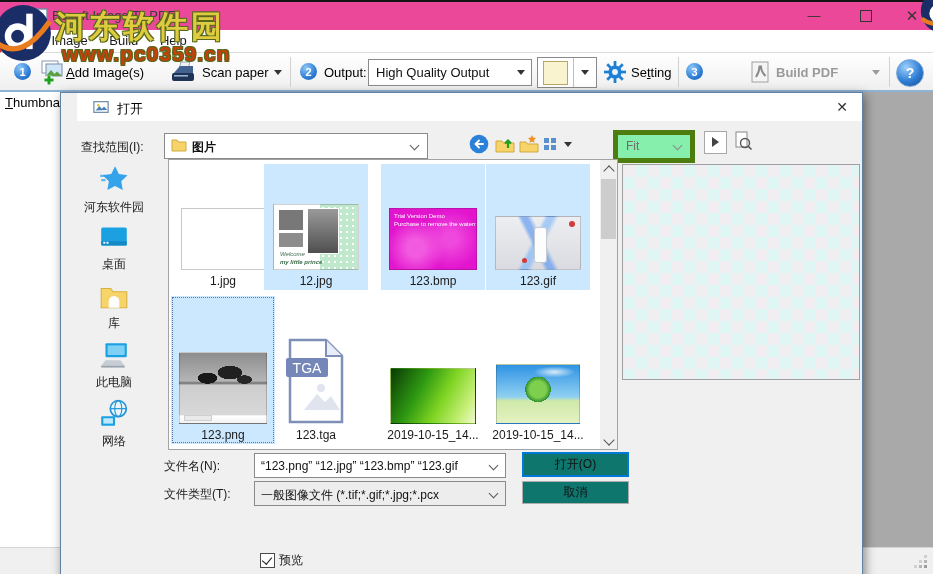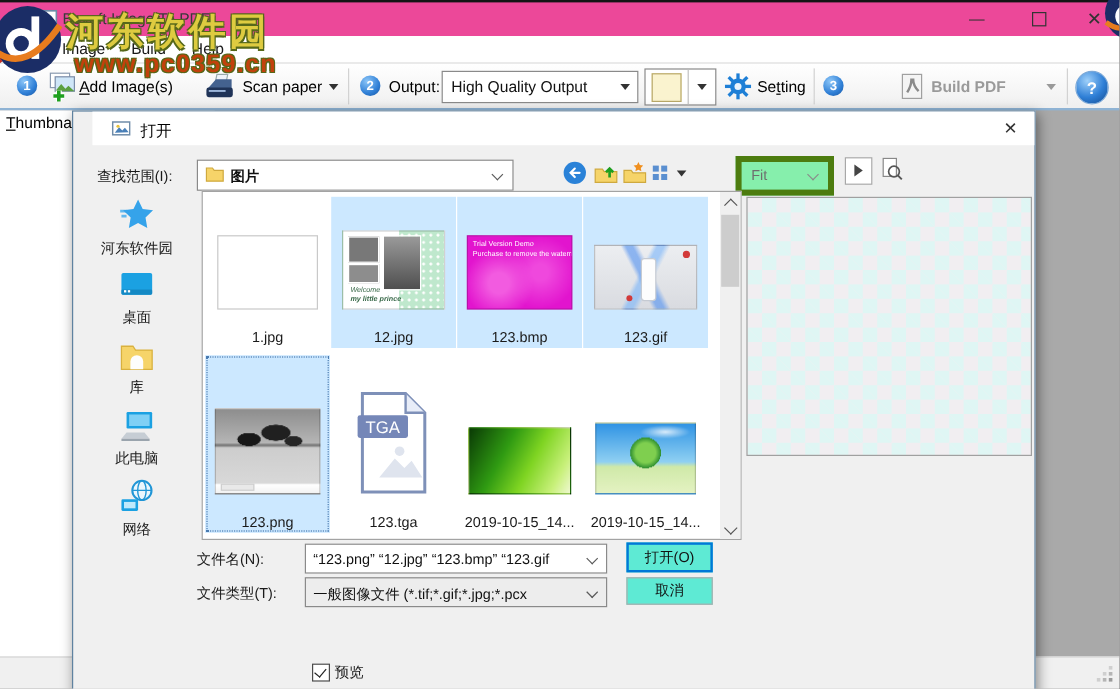--- a/index.html
+++ b/index.html
@@ -65,24 +65,24 @@
   #play-btn i{position:absolute;left:7px;top:5px;width:0;height:0;border-top:5px solid transparent;border-bottom:5px solid transparent;border-left:7px solid #444;}
   #mag-btn{position:absolute;left:672px;top:38px;width:20px;height:20px;}
 
   #dlg-sidebar{position:absolute;left:0;top:70px;width:106px;}
   .side-item{height:59px;text-align:center;}
   .side-item .lbl{display:block;font-size:12px;color:#1a1a1a;margin-top:1px;}
 
   #filelist{position:absolute;left:107px;top:66px;width:448px;height:289px;background:#fff;border:1px solid #a3a3a3;}
   .cell{position:absolute;width:104px;display:flex;flex-direction:column;align-items:center;justify-content:flex-end;padding-bottom:2px;box-sizing:border-box;}
   .r1{top:4px;height:126px;} .r2{top:136px;height:148px;}
-  .c1{left:2px;} .c2{left:107px;} .c3{left:212px;} .c4{left:317px;}
+  .c1{left:2px;} .c2{left:95px;} .c3{left:212px;} .c4{left:317px;}
   .cell.sel{background:#cce8ff;}
   .cell.focus{outline:1px dotted #4a7ab0;outline-offset:-2px;}
-  .fname{font-size:12px;color:#1a1a1a;margin-top:16px;white-space:nowrap;}
+  .fname{font-size:12px;color:#1a1a1a;margin-top:4px;white-space:nowrap;}
   .th{position:relative;border:1px solid rgba(0,0,0,.18);overflow:hidden;box-sizing:border-box;}
   .th-blank{width:84px;height:62px;background:#fff;border-color:#c9c9c9;}
   .th-collage{width:86px;height:66px;background:linear-gradient(90deg,#fff 0 55%,#bfe8cd 55% 100%);}
   .th-collage .dots{position:absolute;right:0;top:0;width:45%;height:100%;
      background-image:radial-gradient(circle,#ffffff 1px,transparent 1.4px);background-size:6px 6px;}
   .c-p1{position:absolute;left:4px;top:4px;width:24px;height:20px;background:#787878;border:1px solid #fff;}
   .c-p2{position:absolute;left:33px;top:3px;width:30px;height:44px;background:linear-gradient(#9a9a9a,#4f4f4f);border:1px solid #fff;}
   .c-p3{position:absolute;left:4px;top:27px;width:24px;height:14px;background:#8d8d8d;border:1px solid #fff;}
   .c-cap{position:absolute;left:6px;font-size:6px;font-style:italic;color:#3a6a4a;white-space:nowrap;}
   .c-cap1{bottom:12px;} .c-cap2{bottom:4px;font-weight:bold;}
@@ -121,21 +121,21 @@
      background-image:linear-gradient(45deg,#dff6f4 25%,transparent 25%,transparent 75%,#dff6f4 75%),
                       linear-gradient(45deg,#dff6f4 25%,transparent 25%,transparent 75%,#dff6f4 75%);
      background-size:24px 24px;background-position:0 0,12px 12px;}
 
   #filename-combo{left:193px;top:360px;width:250px;height:23px;}
   #filename-combo .val{position:absolute;left:6px;top:5px;white-space:nowrap;}
   #filename-combo .chev{right:8px;top:8px;}
   #filetype-combo{left:193px;top:388px;width:250px;height:23px;background:#ededed;}
   #filetype-combo .val{position:absolute;left:6px;top:5px;white-space:nowrap;}
   #filetype-combo .chev{right:8px;top:8px;}
-  .dlg-btn{position:absolute;left:461px;width:72px;font-size:12px;color:#111;background:#5eead4;
+  .dlg-btn{position:absolute;left:461px;width:107px;font-size:12px;color:#111;background:#0f766e;
      display:flex;align-items:center;justify-content:center;box-sizing:border-box;}
   #open-btn{top:359px;height:25px;border:2px solid #0078d7;}
   #cancel-btn{top:388px;height:23px;border:1px solid #adadad;}
   #preview-check{position:absolute;left:199px;top:460px;width:13px;height:13px;background:#fff;border:1px solid #4a4a4a;}
   #preview-check.checked::after{content:"";position:absolute;left:2.5px;top:1px;width:5px;height:8px;
      border-right:1.8px solid #222;border-bottom:1.8px solid #222;transform:rotate(40deg);}
   #preview-lbl{left:218px;top:459px;}
 
   
   #watermark{position:absolute;left:0;top:0;z-index:30;pointer-events:none;}

